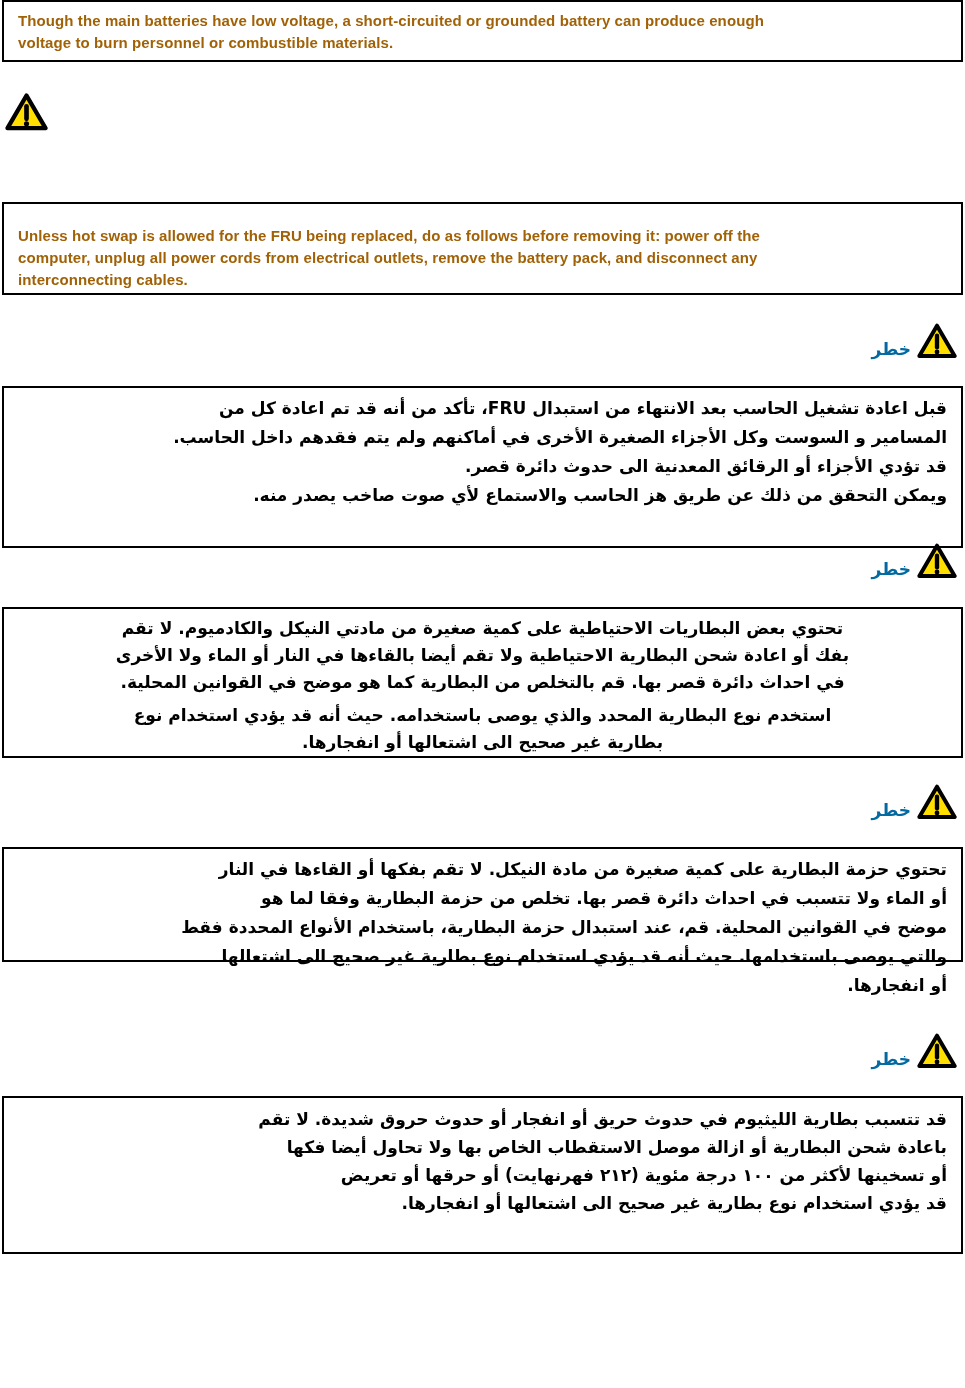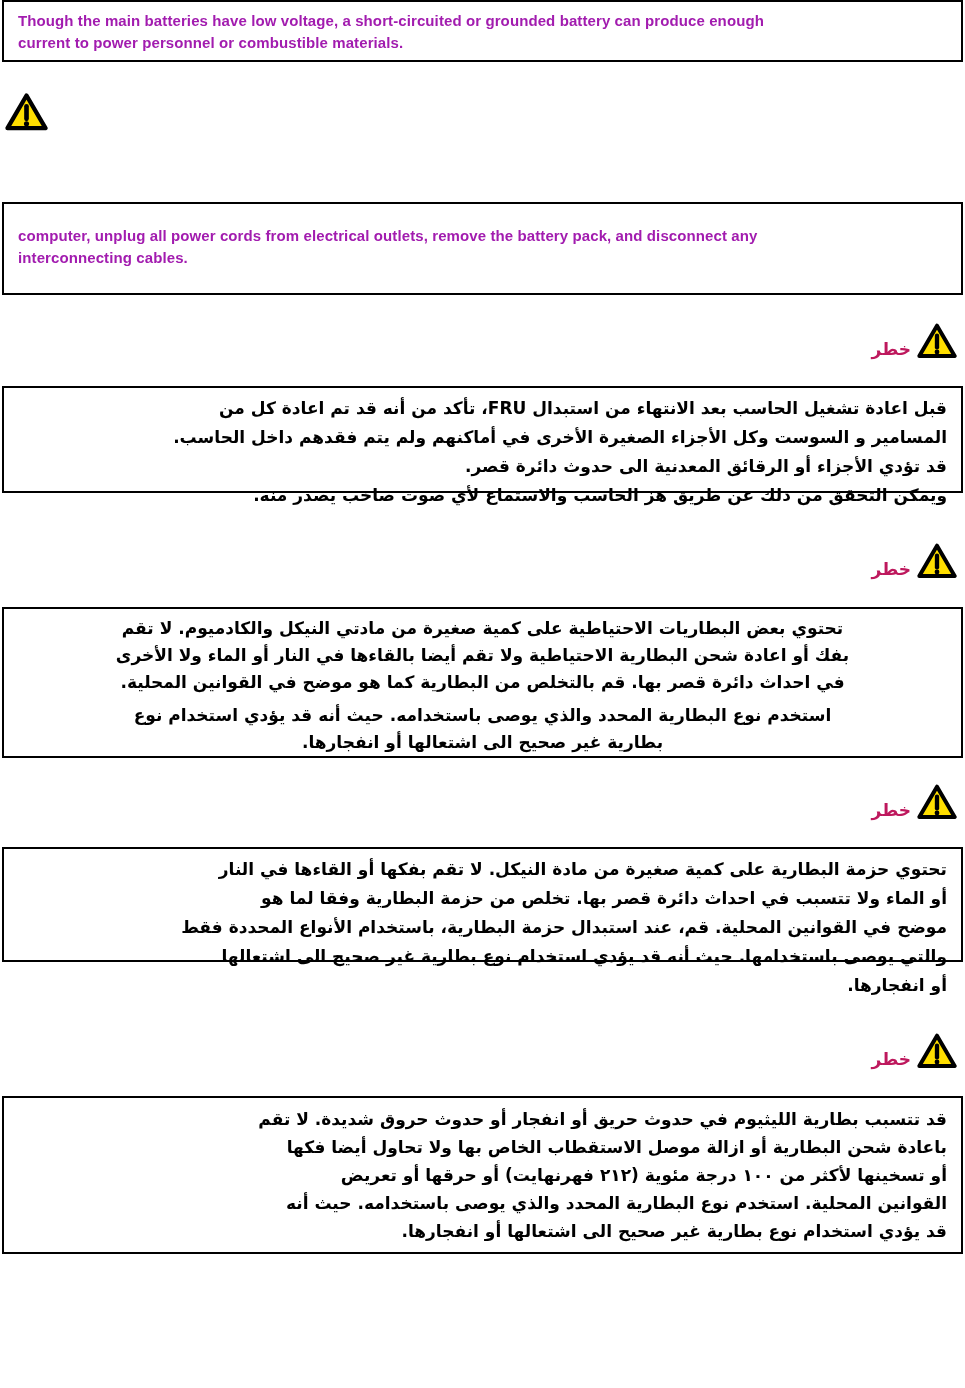--- a/index.html
+++ b/index.html
@@ -17,37 +17,37 @@
     width: 961px;
     border: 2px solid #000000;
     box-sizing: border-box;
     background: #ffffff;
   }
   .notice-box.en {
     font-family: "Liberation Sans", sans-serif;
     font-weight: bold;
     font-size: 15px;
     line-height: 22px;
-    color: #a21caf;
+    color: #a16207;
     padding: 8px 14px;
     letter-spacing: 0.1px;
   }
   .notice-box.ar {
     direction: rtl;
     text-align: right;
     font-family: "DejaVu Sans", sans-serif;
     font-weight: bold;
     font-size: 17px;
     color: #000000;
     padding: 6px 14px;
   }
   .line { white-space: nowrap; }
   #box-en-1 { top: 0px;    height: 62px;  }
   #box-en-2 { top: 202px;  height: 93px;  padding-top: 21px; }
-  #box-ar-1 { top: 386px;  height: 107px; }
+  #box-ar-1 { top: 386px;  height: 162px; }
   #box-ar-2 { top: 607px;  height: 151px; }
   #box-ar-3 { top: 847px;  height: 115px; }
   #box-ar-4 { top: 1096px; height: 158px; padding-top: 7px; }
   #box-ar-1 .line { line-height: 29px; }
   #box-ar-2 .line { line-height: 27px; text-align: center; }
   #box-ar-3 .line { line-height: 29px; }
   #box-ar-4 .line { line-height: 28px; }
   .para-gap { margin-top: 6px; }
 
   .tri-standalone {
@@ -71,42 +71,43 @@
   #danger-4 { top: 1032px; }
   .danger-marker .tri {
     width: 40px;
     height: 38px;
     display: block;
   }
   .danger-label {
     font-family: "DejaVu Sans", sans-serif;
     font-weight: bold;
     font-size: 17px;
-    color: #be185d;
+    color: #0369a1;
     line-height: 1;
     padding-bottom: 2px;
   }
 </style>
 </head>
 <body>
 
 <div class="page">
 
   <div class="notice-box en" id="box-en-1">
     <div class="line">Though the main batteries have low voltage, a short-circuited or grounded battery can produce enough</div>
-    <div class="line">current to power personnel or combustible materials.</div>
+    <div class="line">voltage to burn personnel or combustible materials.</div>
   </div>
 
   <svg class="tri-standalone" viewBox="0 0 60 54">
     <path d="M30 4 L56.5 49.5 L3.5 49.5 Z" fill="#FFDE00" stroke="#000000" stroke-width="6" stroke-linejoin="round"></path>
     <path d="M30 19 L30 36.5" stroke="#000000" stroke-width="6.5" stroke-linecap="round"></path>
     <circle cx="30" cy="43.5" r="3.6" fill="#000000"></circle>
   </svg>
 
   <div class="notice-box en" id="box-en-2">
+    <div class="line">Unless hot swap is allowed for the FRU being replaced, do as follows before removing it:  power off the</div>
     <div class="line">computer, unplug all power cords from electrical outlets, remove the battery pack, and disconnect any</div>
     <div class="line">interconnecting cables.</div>
   </div>
 
   <div class="danger-marker" id="danger-1">
     <span class="danger-label">خطر</span>
     <svg class="tri" viewBox="0 0 60 54">
       <path d="M30 4 L56.5 49.5 L3.5 49.5 Z" fill="#FFDE00" stroke="#000000" stroke-width="6" stroke-linejoin="round"></path>
       <path d="M30 19 L30 36.5" stroke="#000000" stroke-width="6.5" stroke-linecap="round"></path>
       <circle cx="30" cy="43.5" r="3.6" fill="#000000"></circle>
@@ -160,17 +161,16 @@
       <path d="M30 4 L56.5 49.5 L3.5 49.5 Z" fill="#FFDE00" stroke="#000000" stroke-width="6" stroke-linejoin="round"></path>
       <path d="M30 19 L30 36.5" stroke="#000000" stroke-width="6.5" stroke-linecap="round"></path>
       <circle cx="30" cy="43.5" r="3.6" fill="#000000"></circle>
     </svg>
   </div>
 
   <div class="notice-box ar" id="box-ar-4">
     <div class="line">قد تتسبب بطارية الليثيوم في حدوث حريق أو انفجار أو حدوث حروق شديدة.  لا تقم</div>
     <div class="line">باعادة شحن البطارية أو ازالة موصل الاستقطاب الخاص بها ولا تحاول أيضا فكها</div>
     <div class="line">أو تسخينها لأكثر من ١٠٠ درجة مئوية (٢١٢ فهرنهايت) أو حرقها أو تعريض</div>
-    <div class="line">القوانين المحلية.  استخدم نوع البطارية المحدد والذي يوصى باستخدامه.  حيث أنه</div>
     <div class="line">قد يؤدي استخدام نوع بطارية غير صحيح الى اشتعالها أو انفجارها.</div>
   </div>
 
 </div>
 
 </body></html>

